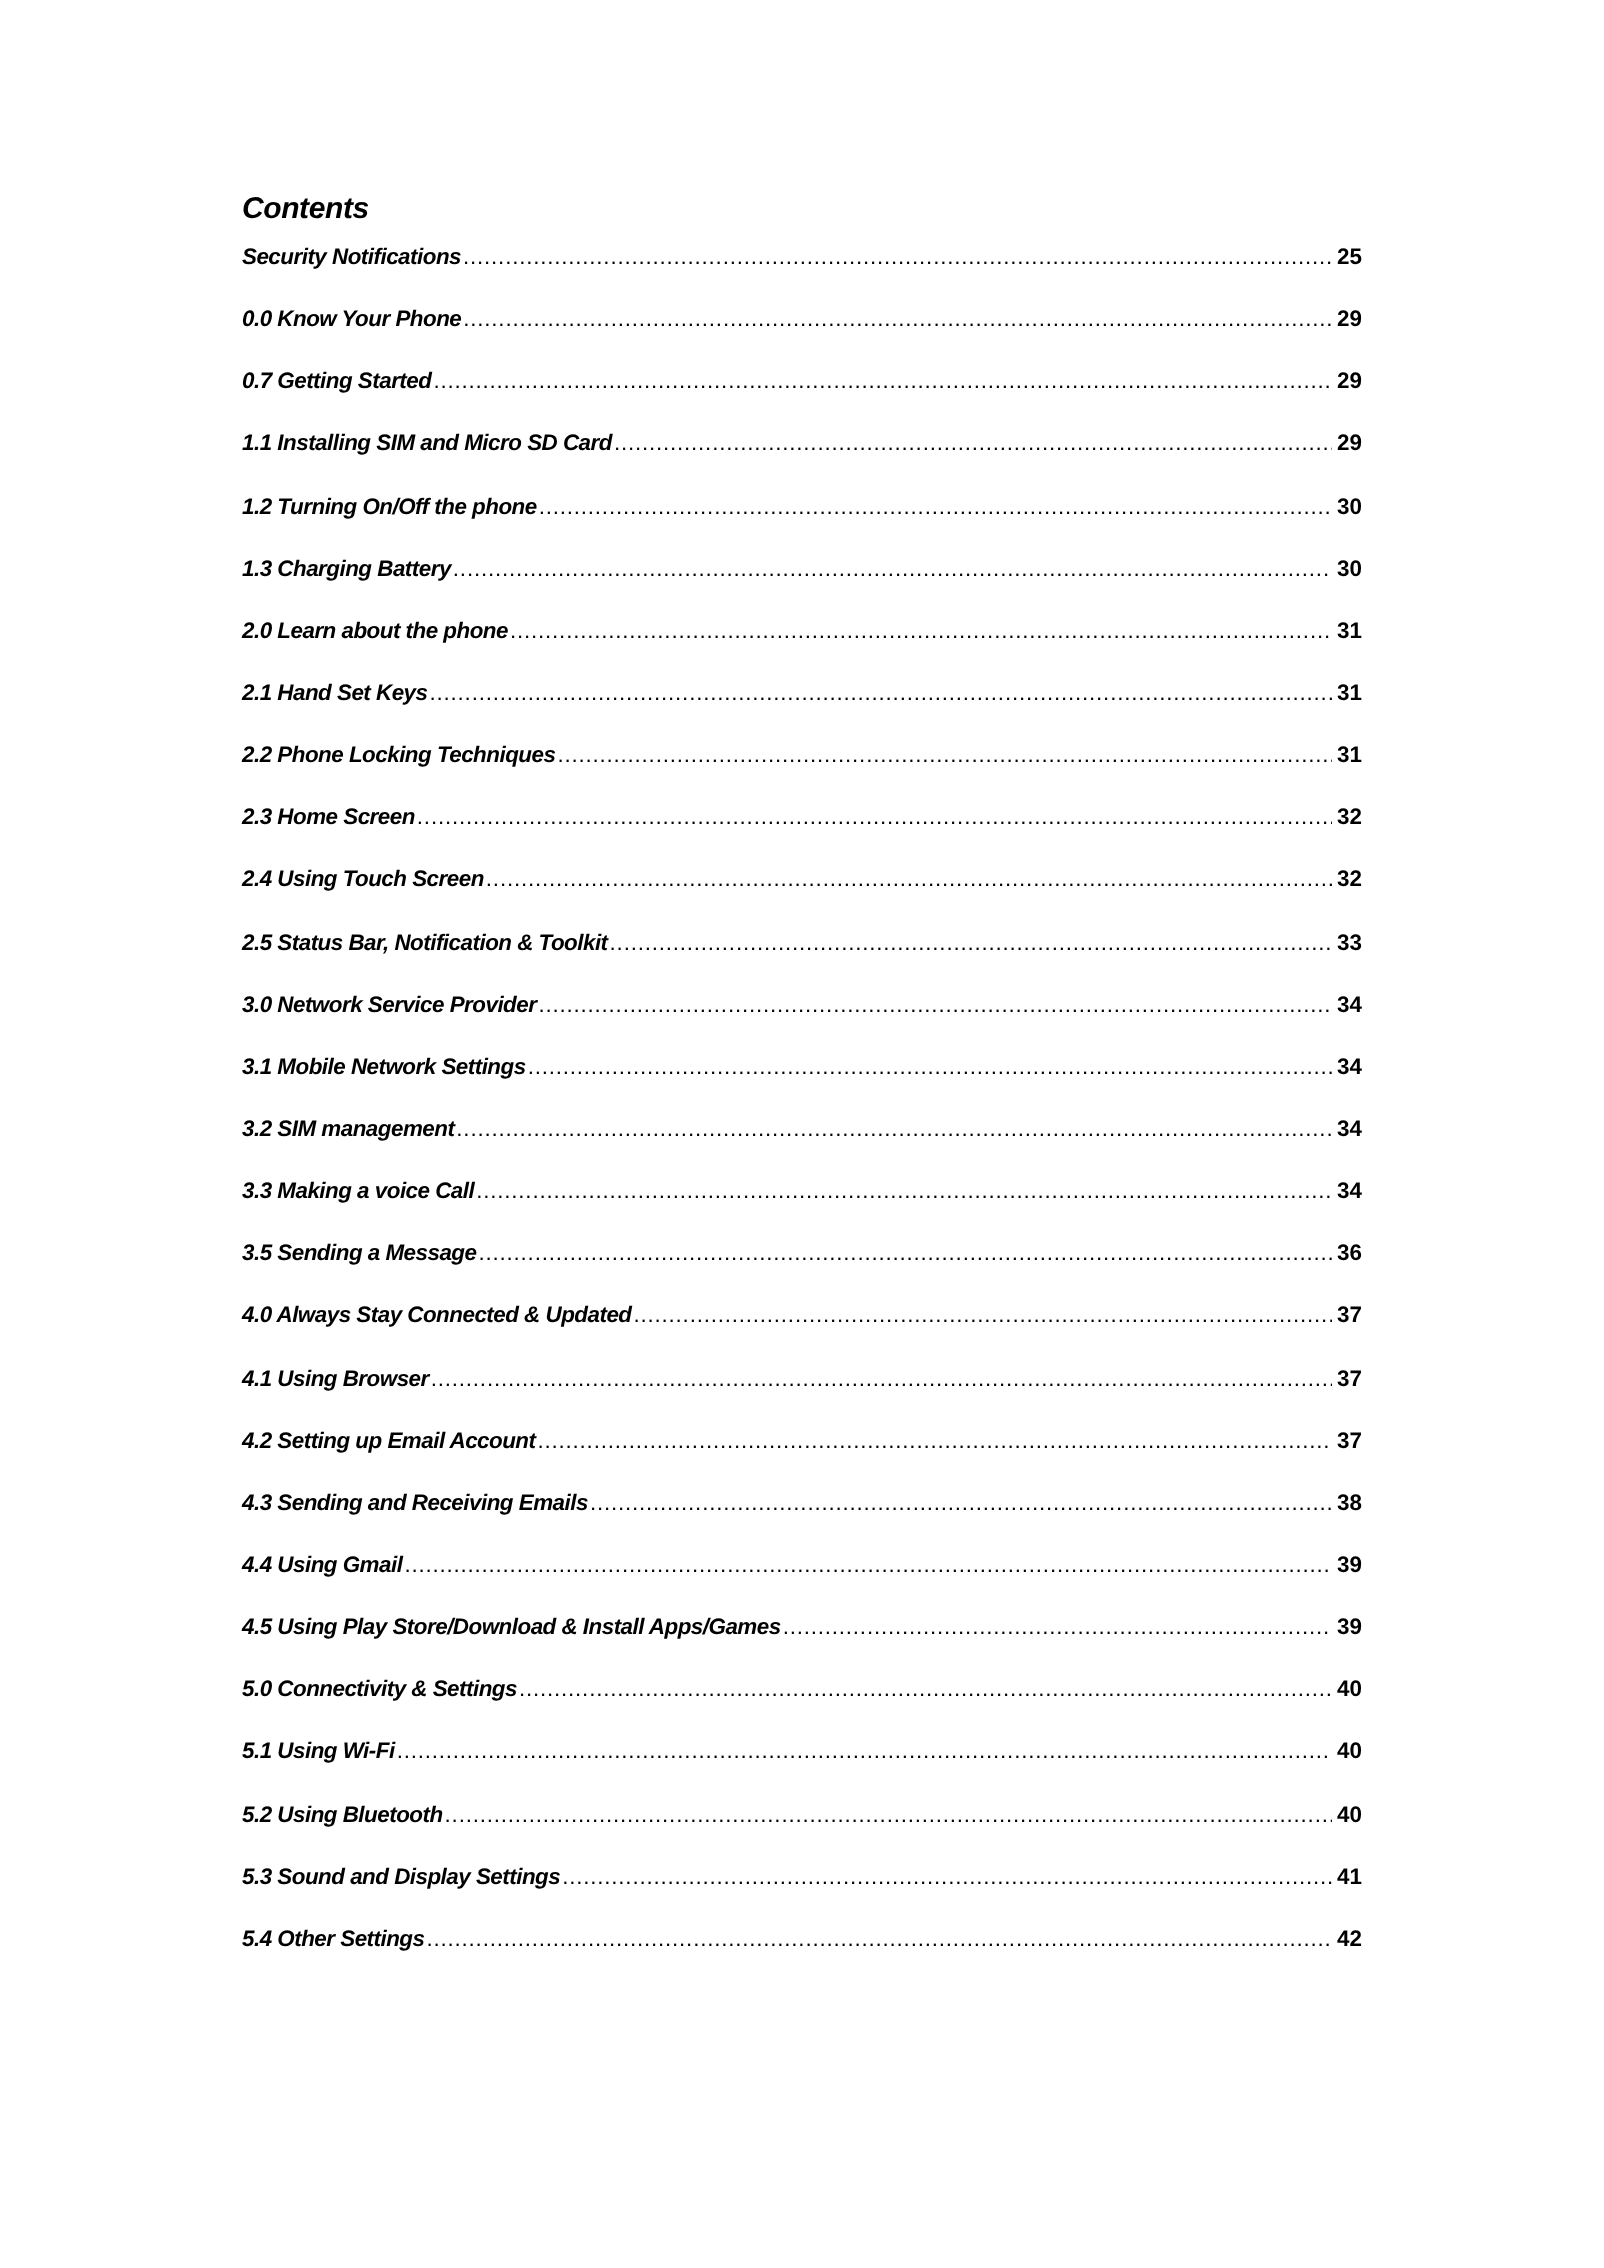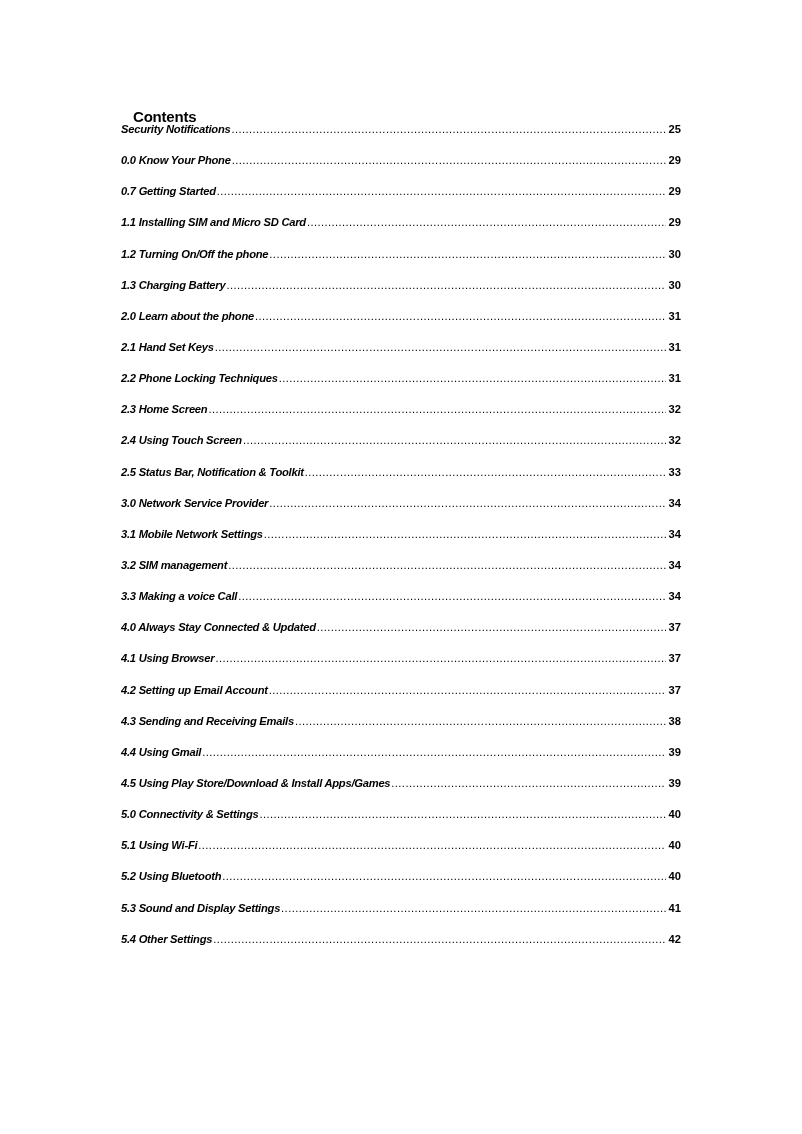--- a/index.html
+++ b/index.html
@@ -23,21 +23,22 @@
       height: 1134px;
       background: #ffffff;
     }
     .toc-title {
       position: absolute;
       left: 121px;
       top: 96px;
       font-size: 15px;
       font-weight: bold;
       letter-spacing: -0.2px;
-      margin: 12px;
+      margin: 0;
+      font-style: italic;
     }
     .toc-list {
       position: absolute;
       left: 121px;
       top: 121px;
       width: 560px;
       margin: 0;
       padding: 0;
       list-style: none;
     }
@@ -156,20 +157,25 @@
         <span class="toc-label">3.2 SIM management</span>
         <span class="toc-leader"></span>
         <span class="toc-page">34</span>
       </li>
     <li class="toc-entry">
         <span class="toc-label">3.3 Making a voice Call</span>
         <span class="toc-leader"></span>
         <span class="toc-page">34</span>
       </li>
     <li class="toc-entry">
+        <span class="toc-label">3.5 Sending a Message</span>
+        <span class="toc-leader"></span>
+        <span class="toc-page">36</span>
+      </li>
+    <li class="toc-entry">
         <span class="toc-label">4.0 Always Stay Connected &amp; Updated</span>
         <span class="toc-leader"></span>
         <span class="toc-page">37</span>
       </li>
     <li class="toc-entry">
         <span class="toc-label">4.1 Using Browser</span>
         <span class="toc-leader"></span>
         <span class="toc-page">37</span>
       </li>
     <li class="toc-entry">

